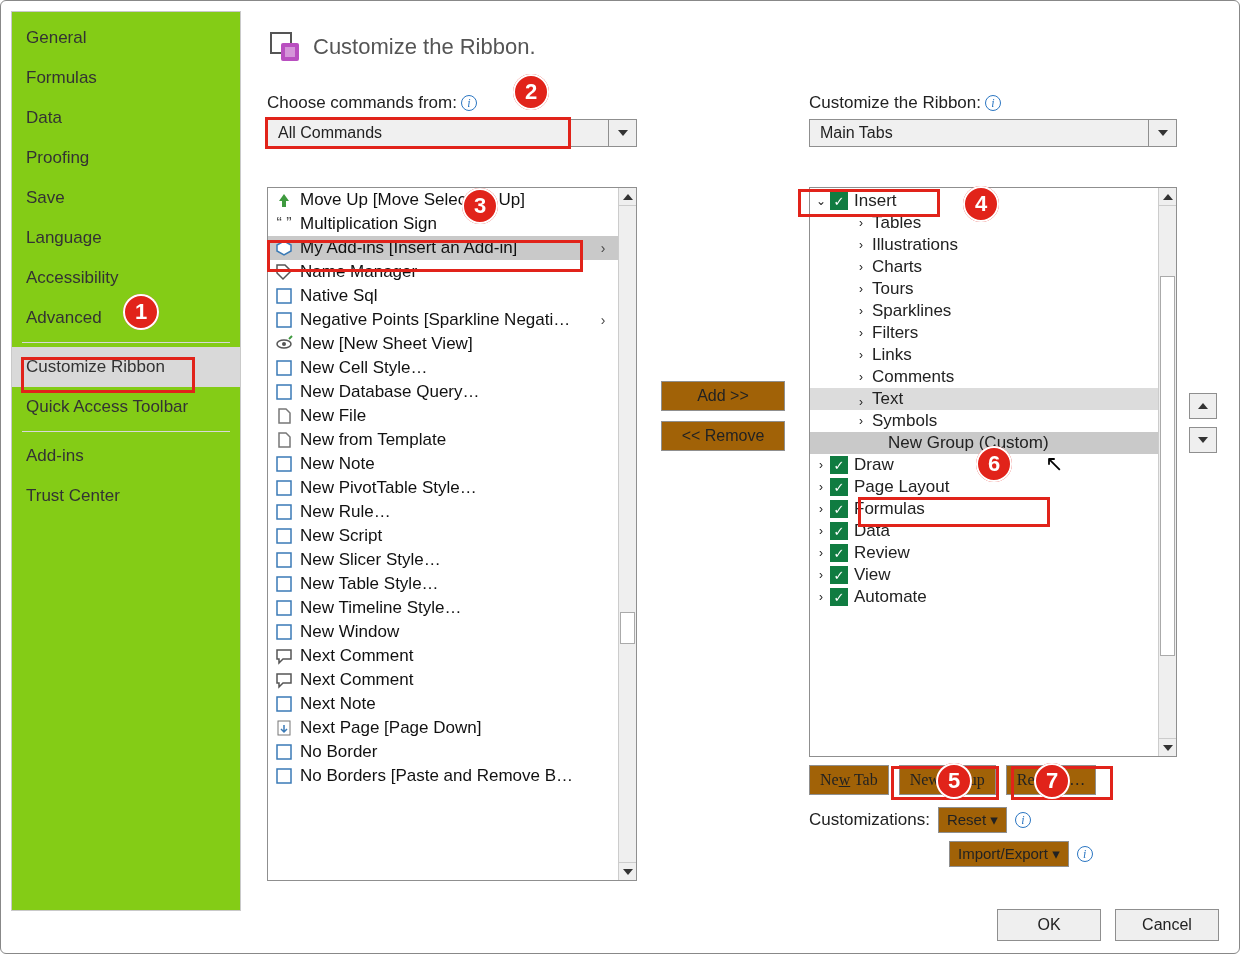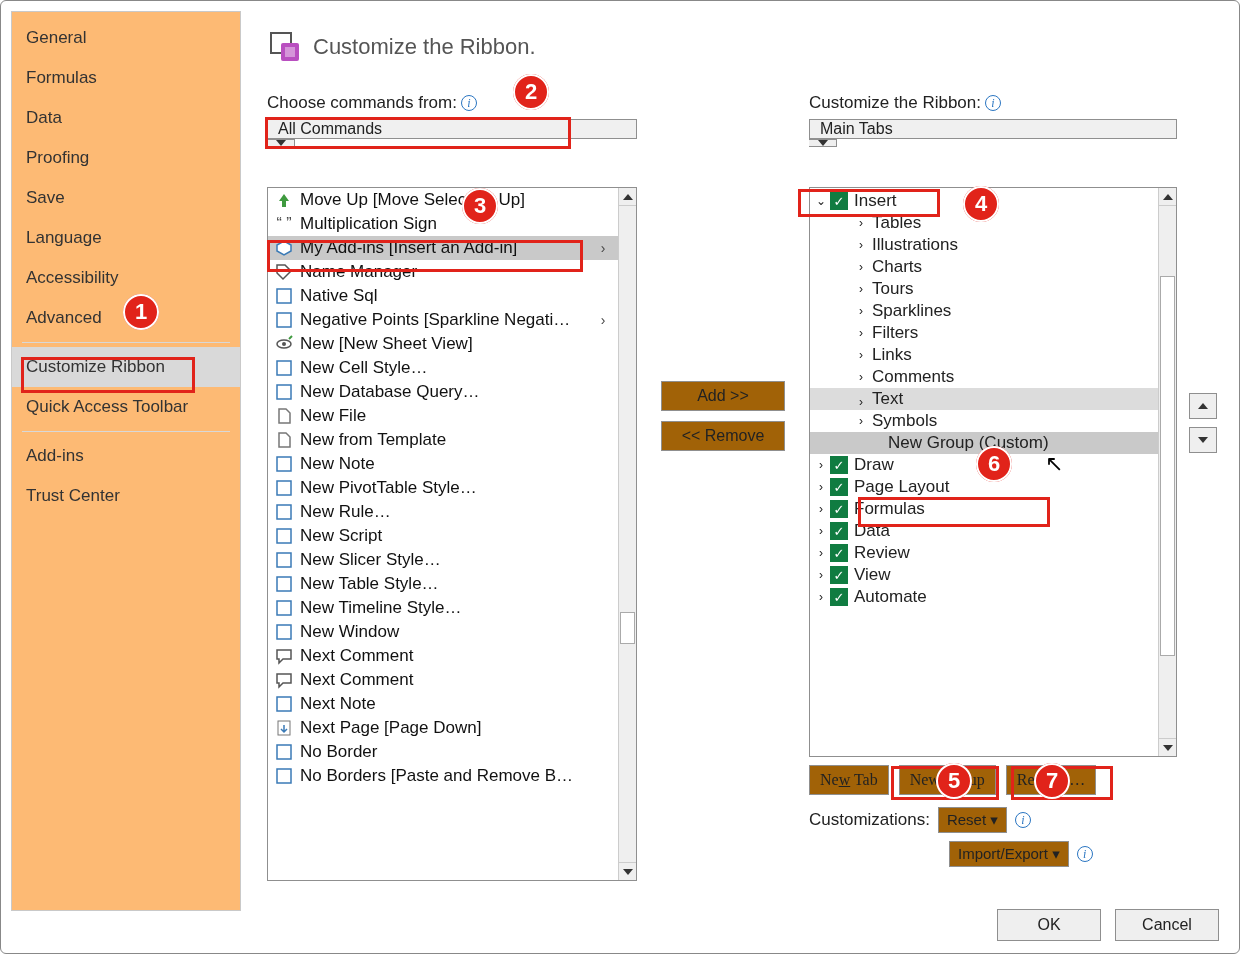--- a/index.html
+++ b/index.html
@@ -3,41 +3,41 @@
 <meta charset="utf-8">
 <style>
   * { box-sizing: border-box; }
   html, body { margin: 0; padding: 0; font-family: "Segoe UI", Tahoma, sans-serif; font-size: 14px; color: #222; }
   body { width: 1240px; height: 954px; position: relative; background: #fff; }
   .dlg { position: absolute; inset: 0; border: 1px solid #888; border-radius: 6px; padding: 10px 12px 10px 10px; }
 
   .main { display: flex; gap: 0; height: 900px; }
 
   
-  .catlist { width: 230px; border: 1px solid #c9c9c9; background: #fdba74; padding: 6px 0; }
+  .catlist { width: 230px; border: 1px solid #c9c9c9; background: #84cc16; padding: 6px 0; }
   .catitem { padding: 10px 14px; font-size: 17px; color: #333; cursor: default; }
   .catitem.selected { background: #d9d9d9; }
   .catsep { height: 1px; background: #d8d8d8; margin: 4px 10px; }
 
   
   .rpanel { flex: 1; padding: 10px 10px 0 26px; position: relative; }
   .titlebar { display: flex; align-items: center; gap: 10px; margin-bottom: 28px; margin-top: 8px; }
   .titlebar .ticon { width: 36px; height: 36px; display: inline-flex; align-items: center; justify-content: center; }
   .titlebar h1 { font-size: 22px; font-weight: 400; color: #555; margin: 0; }
 
   .cols { display: flex; gap: 24px; align-items: flex-start; }
   .colL { width: 370px; }
   .colM { width: 124px; padding-top: 288px; display: flex; flex-direction: column; gap: 10px; }
   .colR { flex: 1; position: relative; }
 
   .label-row { font-size: 17px; color: #222; margin-bottom: 6px; display: flex; align-items: center; gap: 4px; }
   .info-icon { width: 16px; height: 16px; border: 1.6px solid #2b76c2; color: #2b76c2; border-radius: 50%; display: inline-flex; align-items: center; justify-content: center; font-style: italic; font-family: Georgia, serif; font-size: 12px; line-height: 1; }
   .u { text-decoration: underline; }
 
-  .combo { display: flex; height: 28px; width: 100%; flex-direction: column; }
+  .combo { display: flex; height: 28px; width: 100%; }
   .combo-input { flex: 1; border: 1px solid #8f8f8f; background: #f0f0f0; padding: 0 10px; font-size: 16px; display: flex; align-items: center; }
   .combo-btn { width: 28px; border: 1px solid #8f8f8f; border-left: none; background: #efefef; display: flex; align-items: center; justify-content: center; }
   .chev { width: 0; height: 0; border-left: 5px solid transparent; border-right: 5px solid transparent; border-top: 6px solid #333; }
 
   .listbox { margin-top: 40px; border: 1px solid #8f8f8f; height: 694px; display: flex; }
   .listbox-inner { flex: 1; overflow: hidden; }
   .lb-item { display: flex; align-items: center; gap: 6px; padding: 2px 6px; font-size: 17px; color: #111; white-space: nowrap; }
   .lb-item.selected { background: #c9c9c9; }
   .lb-icon { width: 20px; height: 20px; display: inline-flex; align-items: center; justify-content: center; flex-shrink: 0; }
   .expand-r { margin-left: auto; width: 18px; text-align: center; color: #444; font-size: 14px; }

